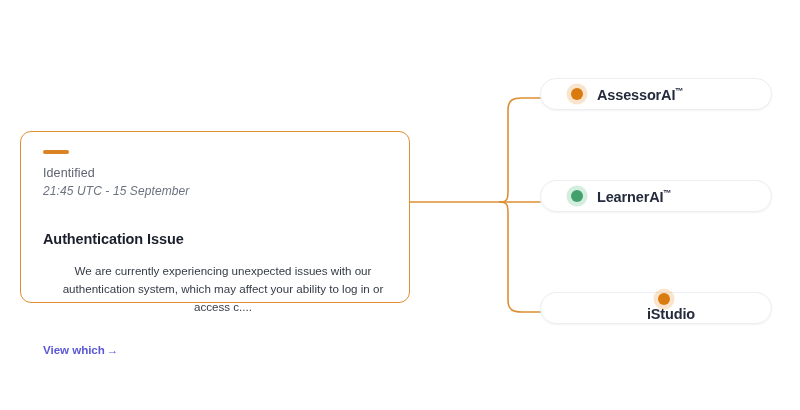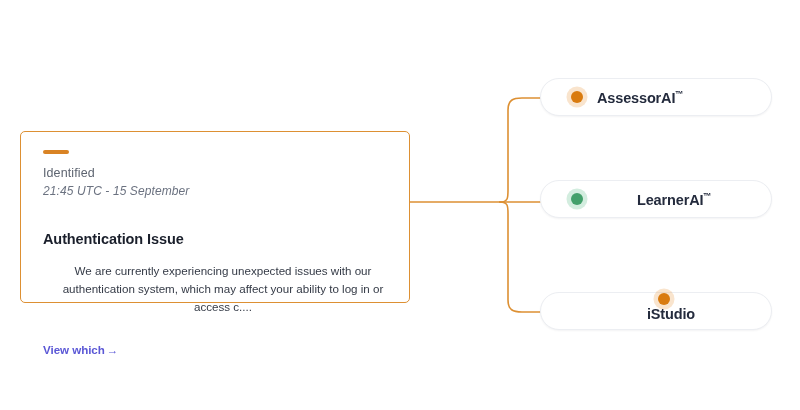--- a/index.html
+++ b/index.html
@@ -33,21 +33,21 @@
   
   #incident-card {
     position: absolute;
     left: 20px;
     top: 131px;
     width: 390px;
     height: 172px;
     box-sizing: border-box;
     background: #ffffff;
     border: 1.6px solid #DD9033;
-    border-radius: 5px;
+    border-radius: 11px;
     padding: 18px 22px 0 22px;
   }
   .accent-dash {
     width: 26px;
     height: 3.5px;
     border-radius: 2px;
     background: #D98324;
     margin-bottom: 12px;
   }
   .status-label {
@@ -92,32 +92,32 @@
   .notice-link .arrow {
     font-weight: normal;
     margin-left: 2px;
   }
 
   
   .pill {
     position: absolute;
     left: 540px;
     width: 232px;
-    height: 38px;
+    height: 32px;
     box-sizing: border-box;
     background: #ffffff;
     border: 1px solid #eceef2;
     border-radius: 21px;
     box-shadow: 0 1px 2px rgba(16,24,40,0.05);
     display: flex;
     align-items: center;
     padding-left: 30px;
   }
   #pill-0 { top: 78px; }
-  #pill-1 { top: 180px; gap: 40px; }
+  #pill-1 { top: 180px; }
   #pill-2 { top: 292px; flex-direction: column; }
 
   .dot {
     width: 12px;
     height: 12px;
     border-radius: 50%;
     flex: 0 0 auto;
     margin-right: 14px;
   }
   .dot.orange {

